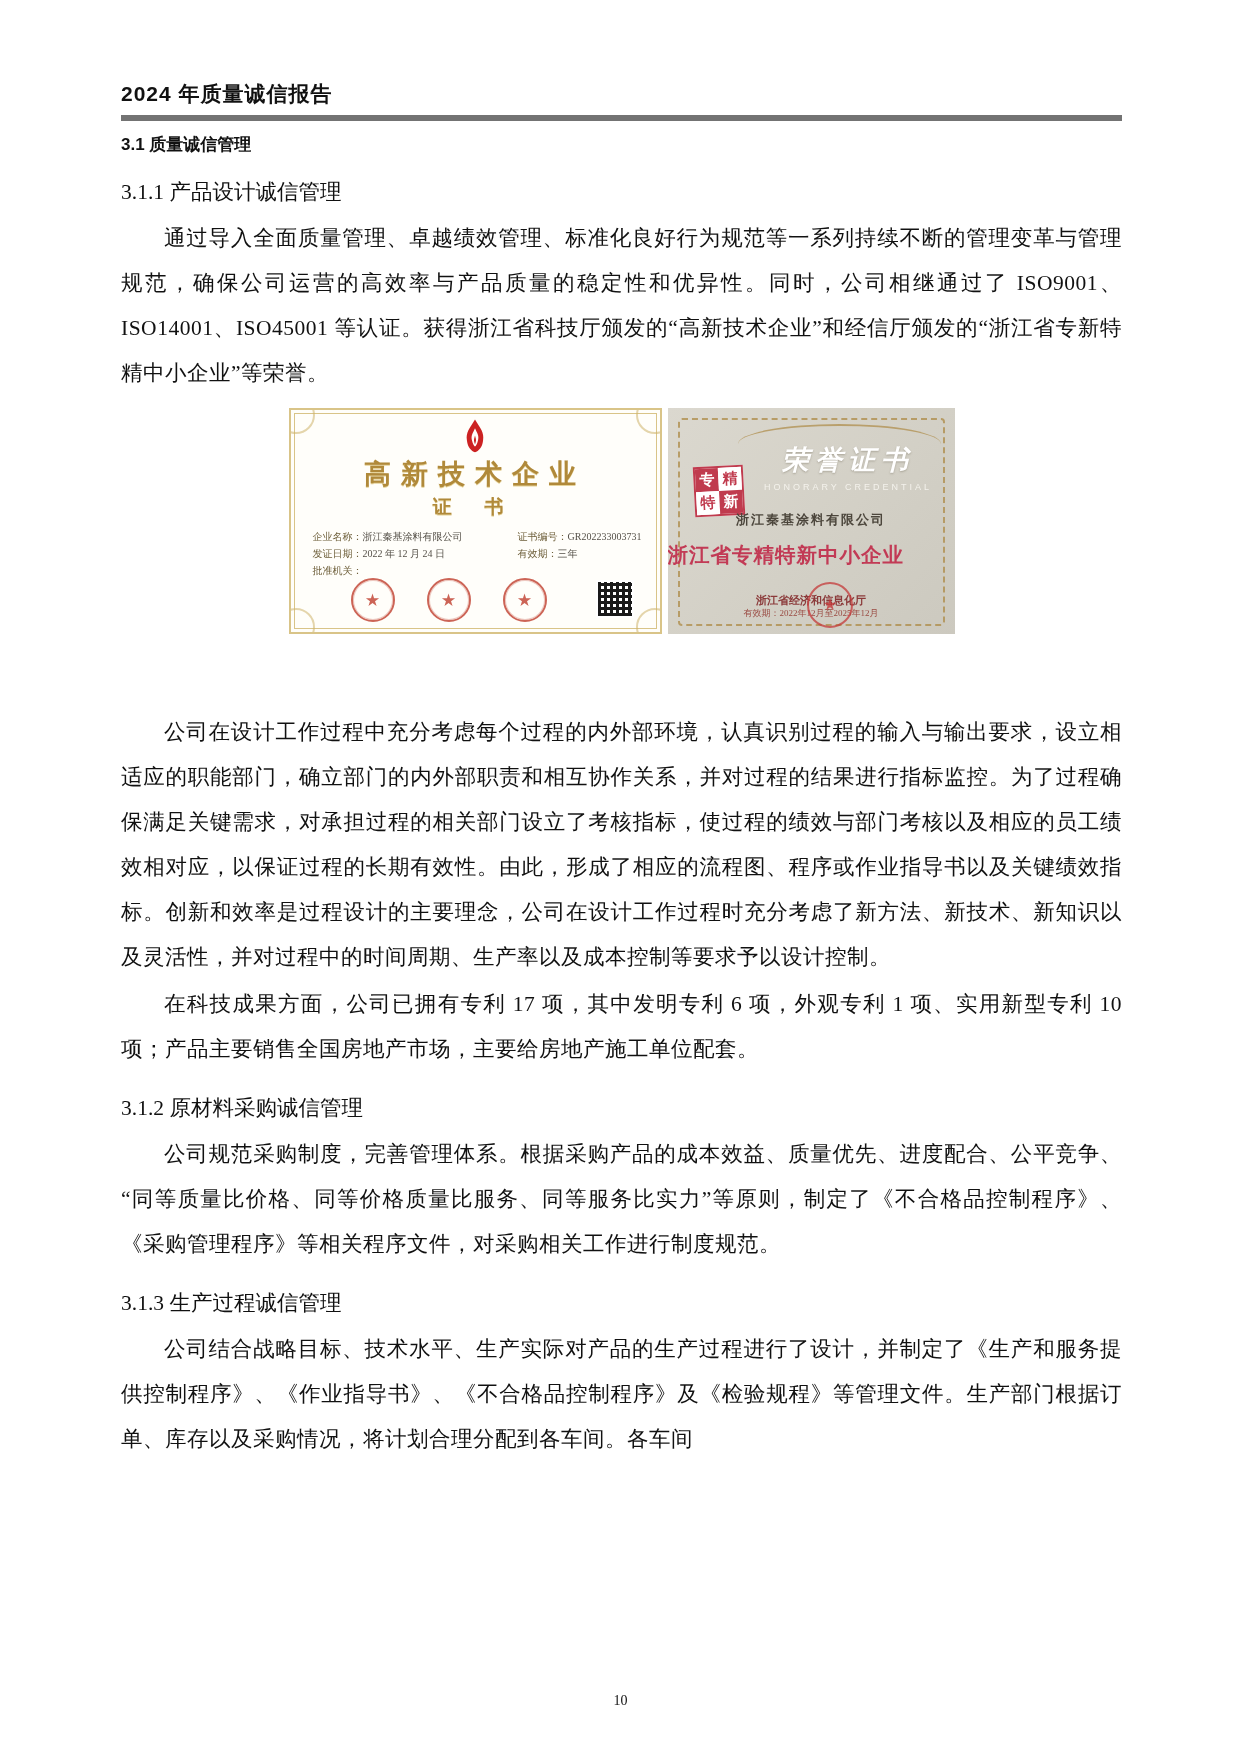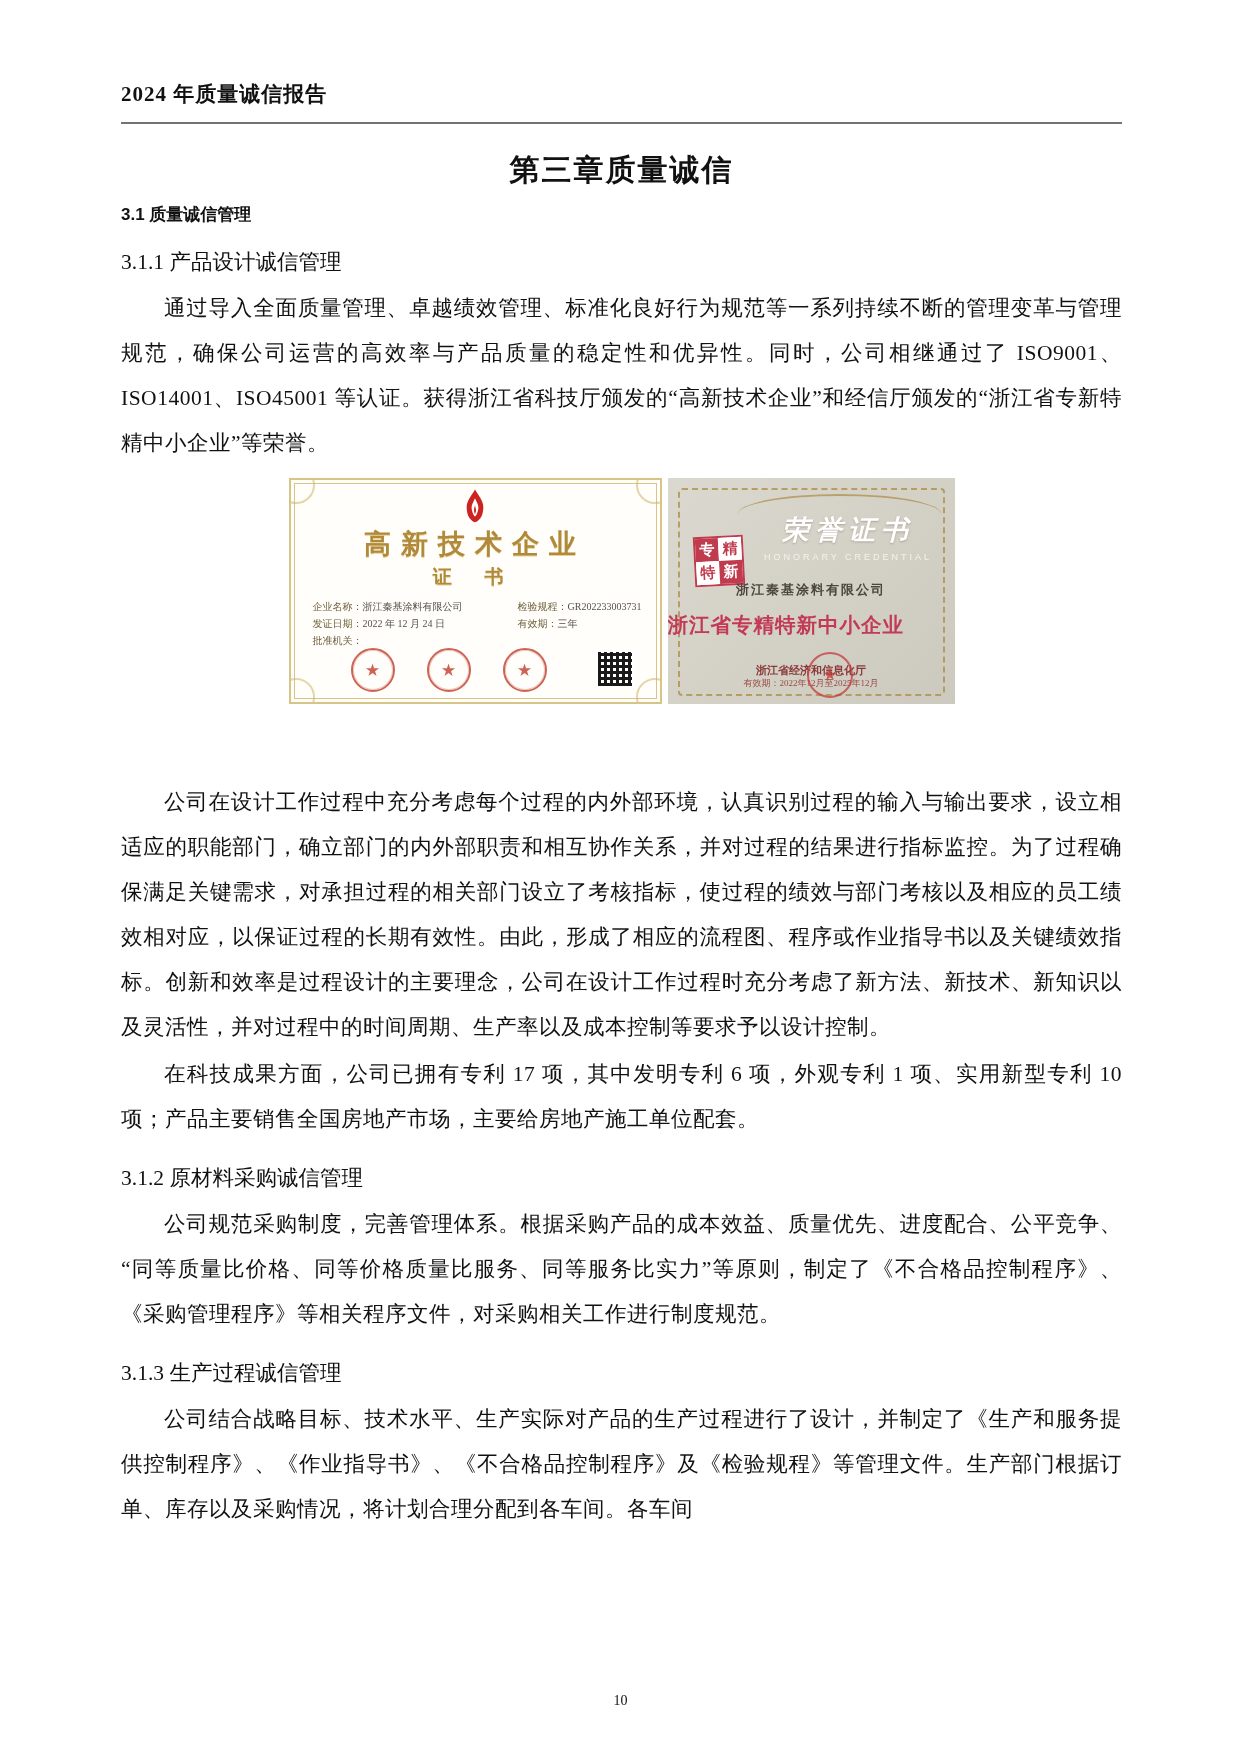--- a/index.html
+++ b/index.html
@@ -9,25 +9,25 @@
     height: 1755px;
     margin: 0 auto;
     background: #ffffff;
     box-sizing: border-box;
     padding: 80px 119px 0 121px;
     font-family: "Liberation Serif", "DejaVu Serif", serif;
     color: #111111;
   }
   
   .doc-header {
-    font-family: Liberation Serif, serif;
+    font-family: Liberation Sans, sans-serif;
     font-weight: bold;
     font-size: 21px;
-    padding-bottom: 14px;
-    border-bottom: 2px solid #737373;
+    padding-bottom: 7px;
+    border-bottom: 6px solid #737373;
     letter-spacing: 1px;
   }
   
   .chapter-title {
     margin-top: 26px;
     text-align: center;
     font-family: "Liberation Sans", "DejaVu Sans", sans-serif;
     font-weight: bold;
     font-size: 30px;
     letter-spacing: 2px;
@@ -252,21 +252,20 @@
     font-size: 14px;
   }
 </style>
 </head>
 <body>
 
 <div class="page">
 
   <div class="doc-header">2024 年质量诚信报告</div>
 
-  <div class="chapter-title">第三章质量诚信</div>
 
   <div class="h-bold-sans">3.1 质量诚信管理</div>
 
   <div class="h-serif">3.1.1 产品设计诚信管理</div>
 
   <div class="para">通过导入全面质量管理、卓越绩效管理、标准化良好行为规范等一系列持续不断的管理变革与管理规范，确保公司运营的高效率与产品质量的稳定性和优异性。同时，公司相继通过了 ISO9001、ISO14001、ISO45001 等认证。获得浙江省科技厅颁发的“高新技术企业”和经信厅颁发的“浙江省专新特精中小企业”等荣誉。</div>
 
   <div class="cert-row">
 
     <div class="cert-left">
@@ -281,21 +280,21 @@
       </svg>
       <div class="cert-left-title">高新技术企业</div>
       <div class="cert-left-sub">证 书</div>
       <div class="cert-fields">
         <div class="col-left">
           <div><span>企业名称：</span><span class="val">浙江秦基涂料有限公司</span></div>
           <div><span>发证日期：</span><span class="val">2022 年 12 月 24 日</span></div>
           <div><span>批准机关：</span></div>
         </div>
         <div class="col-right">
-          <div><span>检验规程：</span><span class="val">GR202233003731</span></div>
+          <div><span>证书编号：</span><span class="val">GR202233003731</span></div>
           <div><span>有效期：</span><span class="val">三年</span></div>
         </div>
       </div>
       <div class="cert-seals">
         <div class="seal">★</div>
         <div class="seal">★</div>
         <div class="seal">★</div>
       </div>
       <div class="qr"></div>
     </div>

